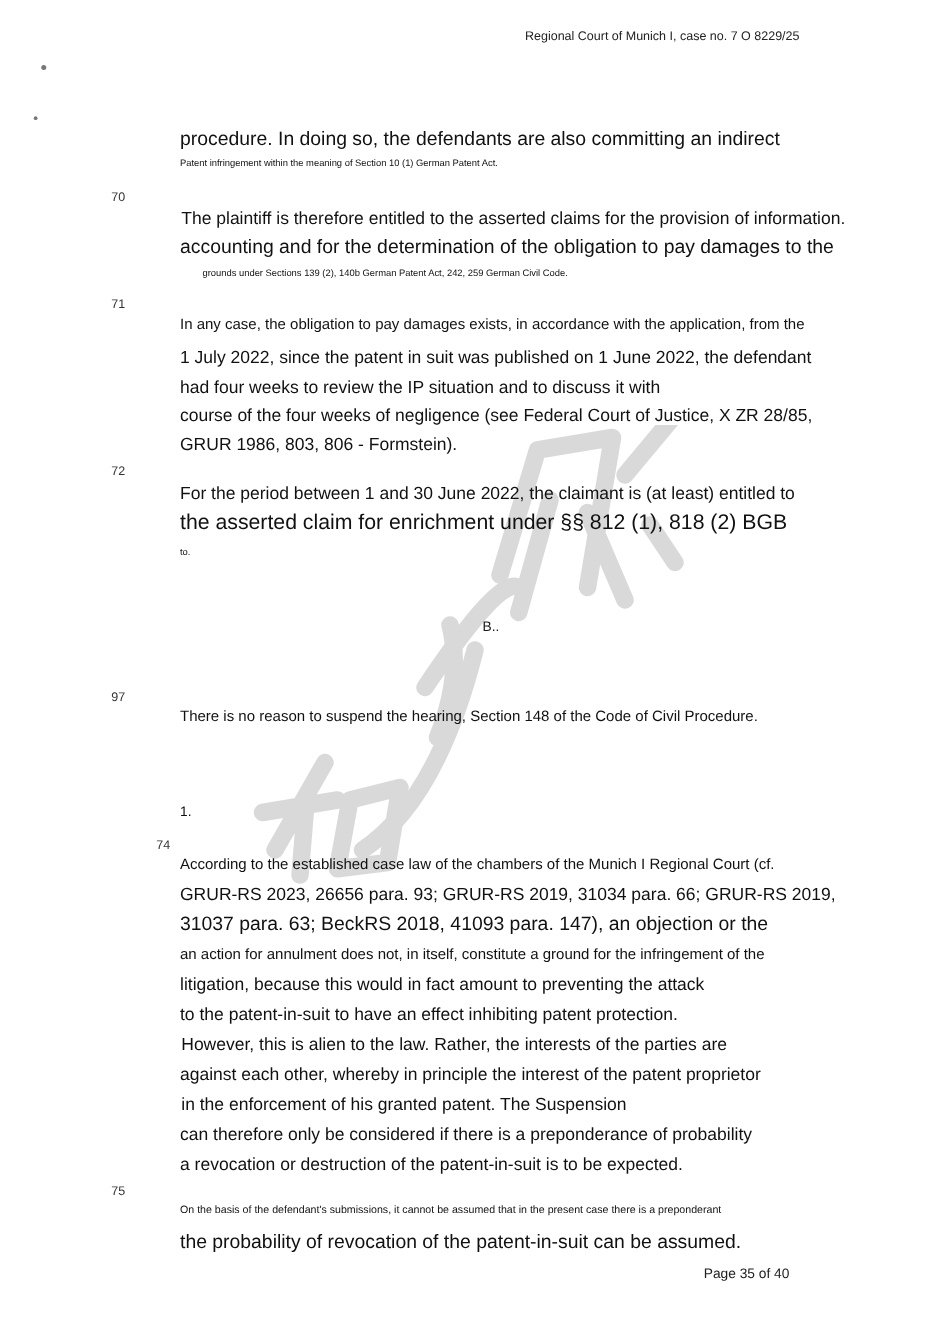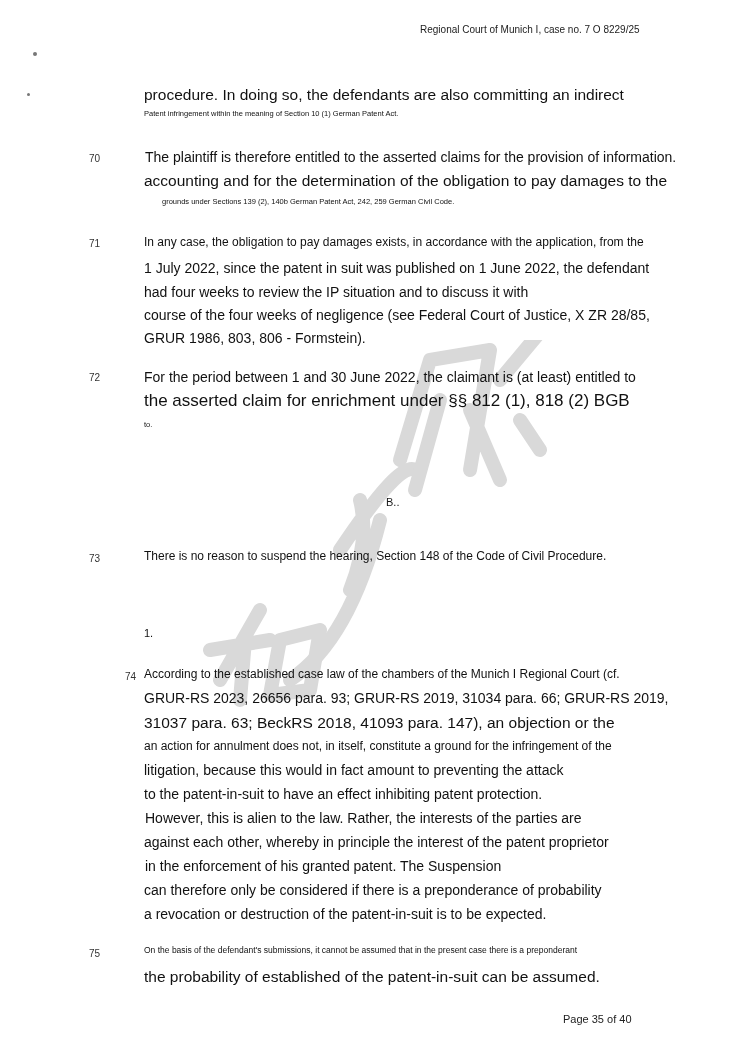--- a/index.html
+++ b/index.html
@@ -5,21 +5,21 @@
     html, body { margin: 0; padding: 0; }
     body {
       width: 750px; height: 1060px; background: #ffffff; position: relative; overflow: hidden;
       font-family: "Liberation Sans", sans-serif; color: #1a1a1a;
     }
     .page { position: absolute; left: 0; top: 0; width: 750px; height: 1060px; text-decoration: underline; }
     .abs { position: absolute; white-space: nowrap; }
     .header { left: 420px; top: 24px; font-size: 10px; color: #222; }
     .footer { left: 563px; top: 1013px; font-size: 11px; color: #222; }
     .pn { left: 89px; font-size: 10px; color: #333; }
-    .t { left: 144px; color: #111; }
+    .t { left: 144px; color: #111; margin-top: 17px; }
     .s-lg { font-size: 15.5px; }
     .s-md { font-size: 14px; }
     .s-sm { font-size: 12px; }
     .s-xs { font-size: 7.5px; }
     .s-xl { font-size: 17px; }
     .heading-b { left: 386px; top: 496px; font-size: 11px; }
     .speck { position: absolute; border-radius: 50%; background: #777; }
     .watermark { position: absolute; left: 200px; top: 340px; width: 360px; height: 370px; pointer-events: none; }
     .watermark path { fill: none; stroke: #d9d9d9; stroke-width: 14; stroke-linecap: round; stroke-linejoin: round; }
   </style>
@@ -55,36 +55,36 @@
   <div class="abs t s-md" style="top:307px;">course of the four weeks of negligence (see Federal Court of Justice, X ZR 28/85,</div>
   <div class="abs t s-md" style="top:330px;">GRUR 1986, 803, 806 - Formstein).</div>
 
   <div class="abs pn" style="top:372px;">72</div>
   <div class="abs t s-md" style="top:369px;">For the period between 1 and 30 June 2022, the claimant is (at least) entitled to</div>
   <div class="abs t s-xl" style="top:391px;">the asserted claim for enrichment under §§ 812 (1), 818 (2) BGB</div>
   <div class="abs t s-xs" style="top:420px;">to.</div>
 
   <div class="abs heading-b">B..</div>
 
-  <div class="abs pn" style="top:553px;">73</div>
+  <div class="abs pn" style="top:553px;">97</div>
   <div class="abs t s-sm" style="top:549px;">There is no reason to suspend the hearing, Section 148 of the Code of Civil Procedure.</div>
 
   <div class="abs t" style="top:627px;font-size:11px;">1.</div>
 
   <div class="abs pn" style="top:671px;margin-left:36px;">74</div>
   <div class="abs t s-sm" style="top:667px;">According to the established case law of the chambers of the Munich I Regional Court (cf.</div>
   <div class="abs t s-md" style="top:690px;">GRUR-RS 2023, 26656 para. 93; GRUR-RS 2019, 31034 para. 66; GRUR-RS 2019,</div>
   <div class="abs t s-lg" style="top:714px;">31037 para. 63; BeckRS 2018, 41093 para. 147), an objection or the</div>
   <div class="abs t s-sm" style="top:739px;">an action for annulment does not, in itself, constitute a ground for the infringement of the</div>
   <div class="abs t s-md" style="top:762px;">litigation, because this would in fact amount to preventing the attack</div>
   <div class="abs t s-md" style="top:786px;">to the patent-in-suit to have an effect inhibiting patent protection.</div>
   <div class="abs t s-md" style="top:810px;left:145px;">However, this is alien to the law. Rather, the interests of the parties are</div>
   <div class="abs t s-md" style="top:834px;">against each other, whereby in principle the interest of the patent proprietor</div>
   <div class="abs t s-md" style="top:858px;left:145px;">in the enforcement of his granted patent. The Suspension</div>
   <div class="abs t s-md" style="top:882px;">can therefore only be considered if there is a preponderance of probability</div>
   <div class="abs t s-md" style="top:906px;">a revocation or destruction of the patent-in-suit is to be expected.</div>
 
   <div class="abs pn" style="top:948px;">75</div>
   <div class="abs t" style="top:945px;font-size:8.5px;">On the basis of the defendant's submissions, it cannot be assumed that in the present case there is a preponderant</div>
-  <div class="abs t s-lg" style="top:968px;">the probability of established of the patent-in-suit can be assumed.</div>
+  <div class="abs t s-lg" style="top:968px;">the probability of revocation of the patent-in-suit can be assumed.</div>
 
   <div class="abs footer">Page 35 of 40</div>
 </div>
 
 </body></html>

